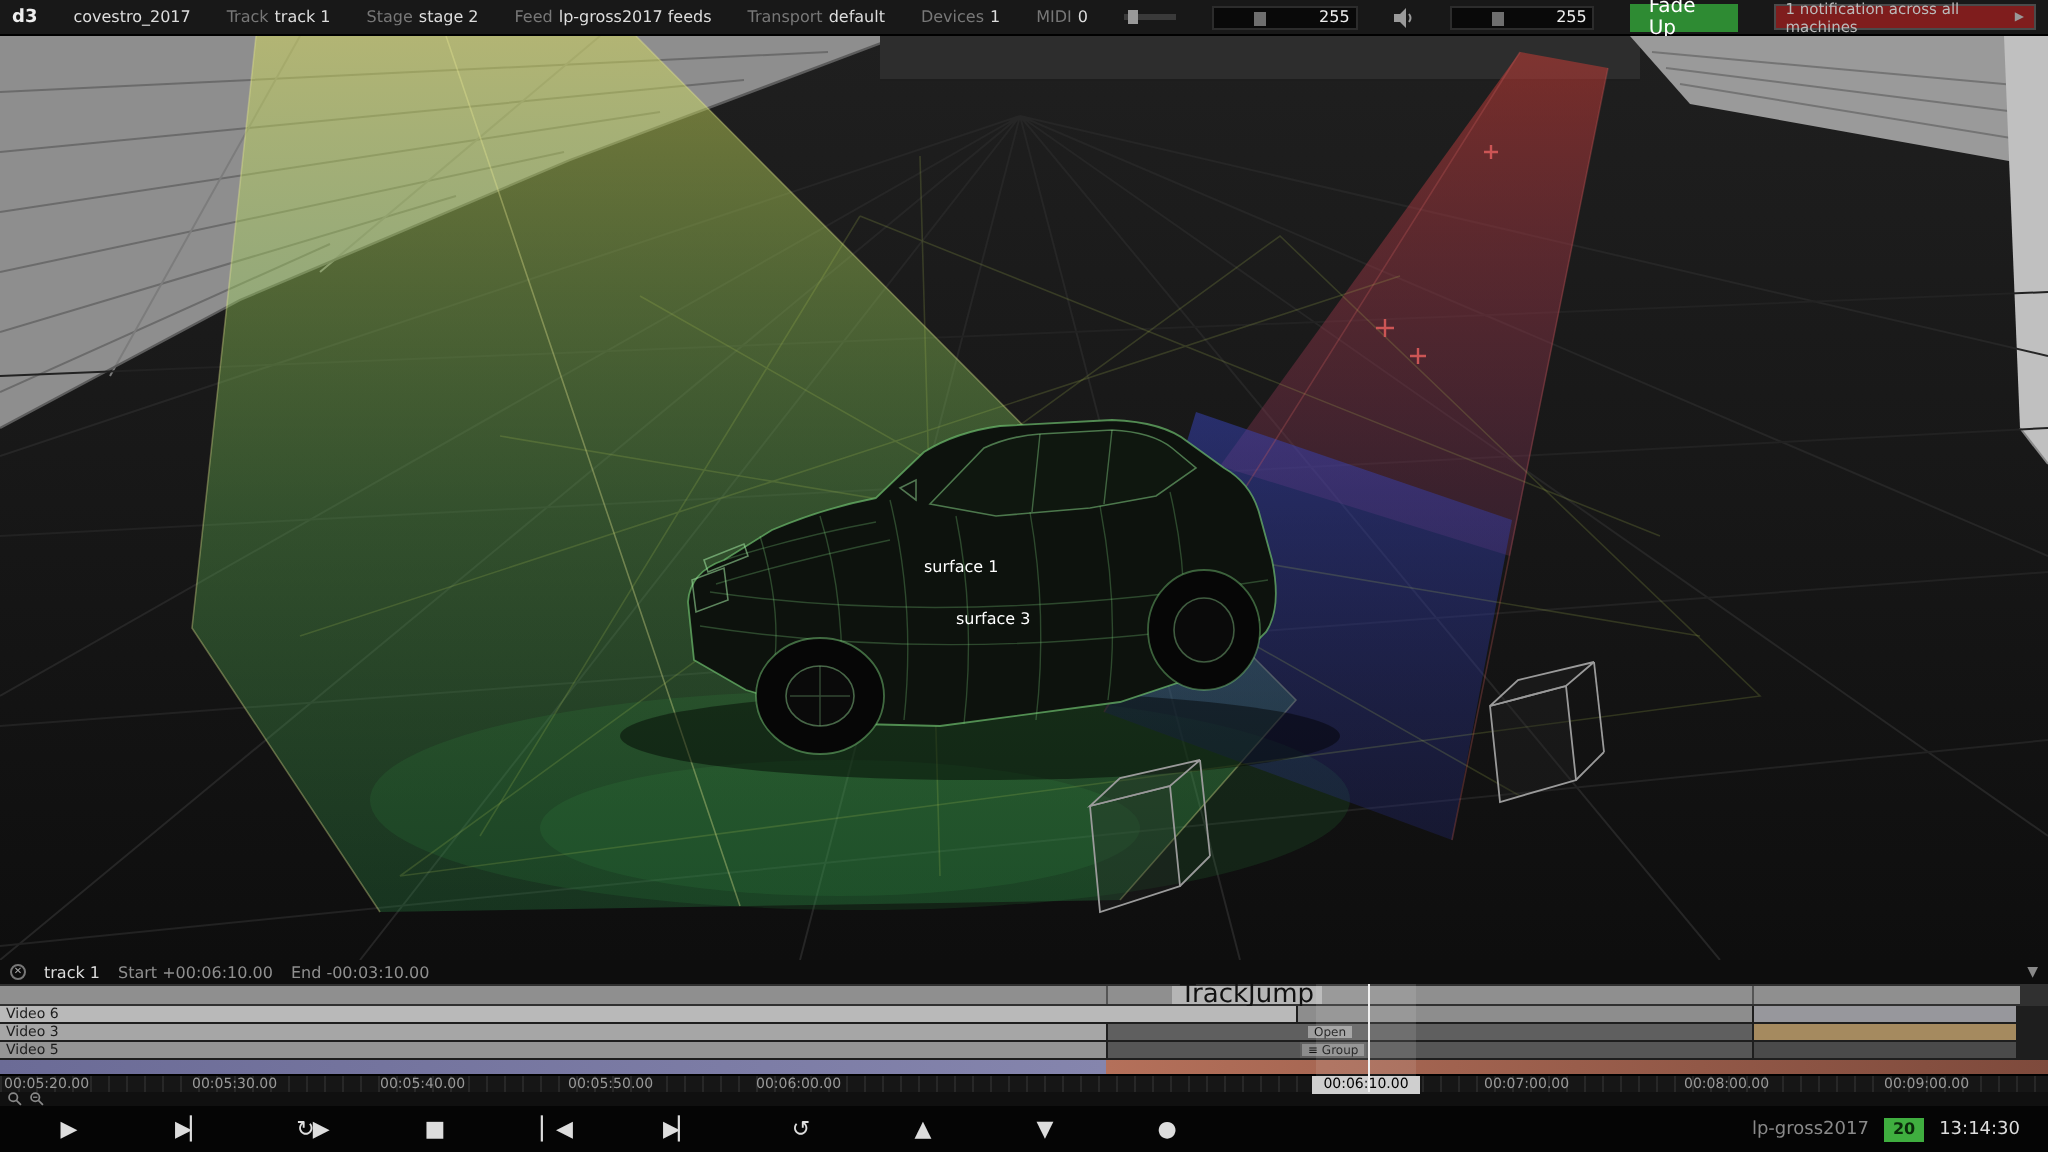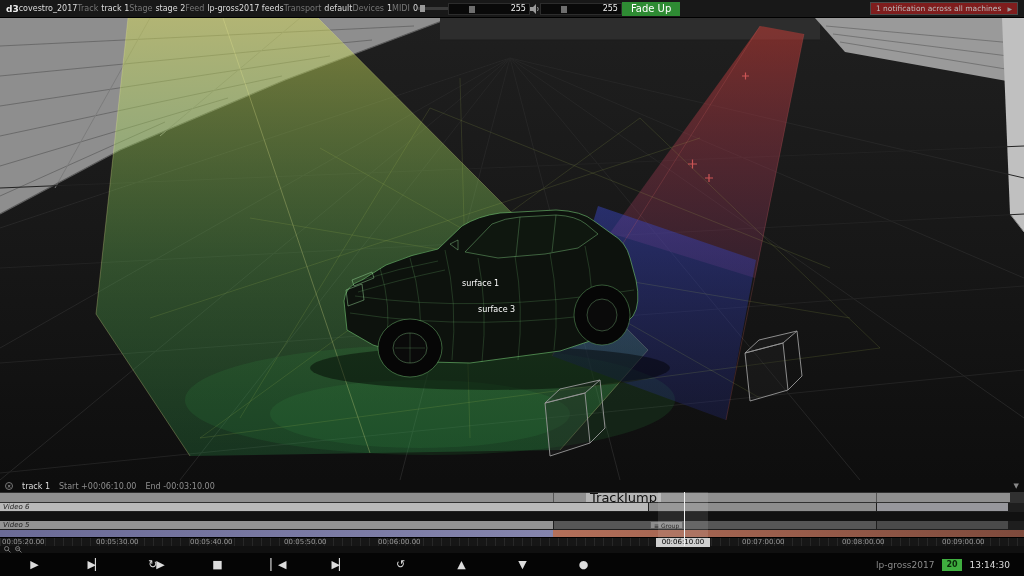--- a/index.html
+++ b/index.html
@@ -1,21 +1,21 @@
 <!DOCTYPE html>
 <html><head>
 <meta charset="utf-8">
 <style>
   * { margin:0; padding:0; box-sizing:border-box; }
   body { background:#000; font-family:"DejaVu Sans", sans-serif; }
   .stage { position:relative; width:1024px; height:576px; background:#111; overflow:hidden; }
 
   
   .menubar { position:absolute; top:0; left:0; width:1024px; height:18px; background:#181818;
-    border-bottom:1px solid #000; display:flex; align-items:center; gap:0; padding:0 6px;
+    border-bottom:1px solid #000; display:flex; align-items:center; gap:18px; padding:0 6px;
     font-size:8px; color:#ccc; }
   .logo { color:#eee; font-size:9px; font-weight:bold; }
   .mi { display:flex; gap:3px; align-items:center; white-space:nowrap; }
   .mi .lab { color:#777; }
   .mi .val { color:#ddd; }
   .midislider { width:30px; height:3px; background:#3a3a3a; position:relative; }
   .midislider .knob { position:absolute; left:2px; top:-2px; width:5px; height:7px; background:#999; }
   .meter { position:relative; width:82px; height:12px; background:#090909; border:1px solid #2c2c2c;
     display:flex; align-items:center; justify-content:flex-end; padding-right:3px; color:#eee; font-size:8px; }
   .meter .handle { position:absolute; left:20px; top:2px; width:6px; height:7px; background:#6e6e6e; }
@@ -40,21 +40,21 @@
   .row { position:absolute; left:0; width:1024px; background:#1e1e1e; overflow:hidden; }
   .row-tj { top:492px; height:11px; background:#303030; }
   .tjbar { position:absolute; left:0; top:1px; height:9px; width:1010px; background:#8f8f8f; }
   .tjnotch { position:absolute; top:1px; width:1px; height:9px; background:#555; }
   .tjlabel { position:absolute; left:586px; top:1px; height:9px; background:#b5b5b5; color:#111;
     font-size:13px; line-height:9px; padding:0 4px; }
 
   .layerrow { height:9px; }
   .lr1 { top:503px; } .lr2 { top:512px; } .lr3 { top:521px; }
   .seg { position:absolute; top:0; height:8px; }
-  .layname { position:absolute; left:3px; top:0; font-size:7px; line-height:8px; color:#1c1c1c; z-index:3;font-style:italic; }
+  .layname { position:absolute; left:3px; top:0; font-size:7px; line-height:8px; color:#1c1c1c; z-index:3; }
   .chip { position:absolute; height:8px; font-size:6px; line-height:8px; color:#111; padding:0 3px;
     border:1px solid #5f5f5f; z-index:4; }
 
   .colortrack { top:530px; height:7px; background:#222; }
   .ticking { position:absolute; top:0; height:7px;
     background-image:repeating-linear-gradient(90deg, rgba(0,0,0,.30) 0 1px, transparent 1px 12px); }
 
   .ruler { position:absolute; top:537px; left:0; width:1024px; height:9px; background:#161616;
     border-top:1px solid #000; }
   .rulerticks { position:absolute; inset:0;
@@ -275,20 +275,27 @@
     <div class="tjnotch" style="left:876px;"></div>
     <div class="tjlabel">TrackJump</div>
   </div>
 
   <div class="row layerrow lr1">
     <div class="seg" style="left:0;width:648px;background:#b9b9b9;"></div>
     <div class="seg" style="left:649px;width:227px;background:#8d8d8d;"></div>
     <div class="seg" style="left:877px;width:131px;background:#97979c;"></div>
     <span class="layname">Video 6</span>
   </div>
+  <div class="row layerrow lr2">
+    <div class="seg" style="left:0;width:553px;background:#a6a6a6;"></div>
+    <div class="seg" style="left:554px;width:322px;background:#5f5f5f;"></div>
+    <div class="seg" style="left:877px;width:131px;background:#a58a5f;"></div>
+    <span class="layname">Video 3</span>
+    <span class="chip" style="left:653px;background:#9d9d9d;">Open</span>
+  </div>
   <div class="row layerrow lr3">
     <div class="seg" style="left:0;width:553px;background:#949494;"></div>
     <div class="seg" style="left:554px;width:322px;background:#565656;"></div>
     <div class="seg" style="left:877px;width:131px;background:#4a4a4a;"></div>
     <span class="layname">Video 5</span>
     <span class="chip" style="left:650px;background:#8c8c8c;">≡ Group</span>
   </div>
 
   <div class="row colortrack">
     <div class="seg ticking" style="left:0;width:553px;height:7px;background:linear-gradient(90deg,#6b6b96,#8585ad);"></div>

